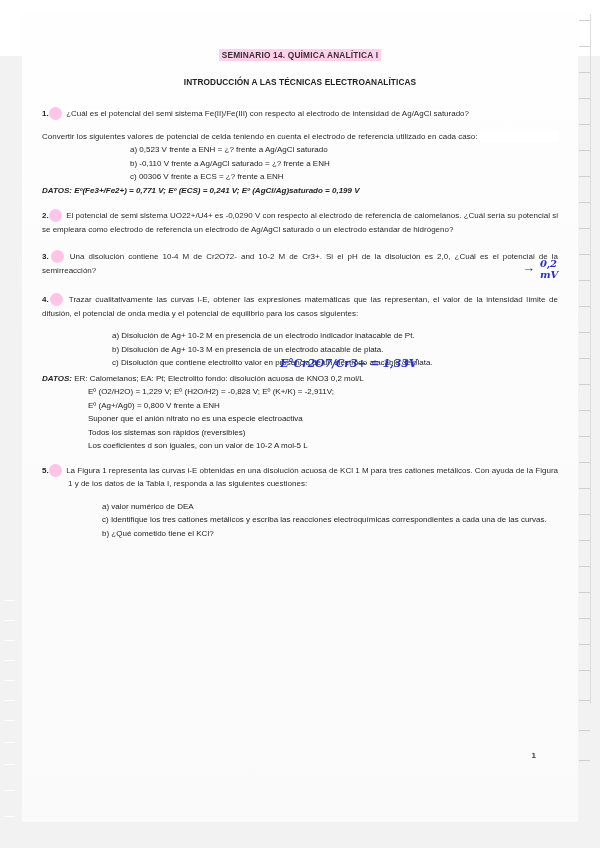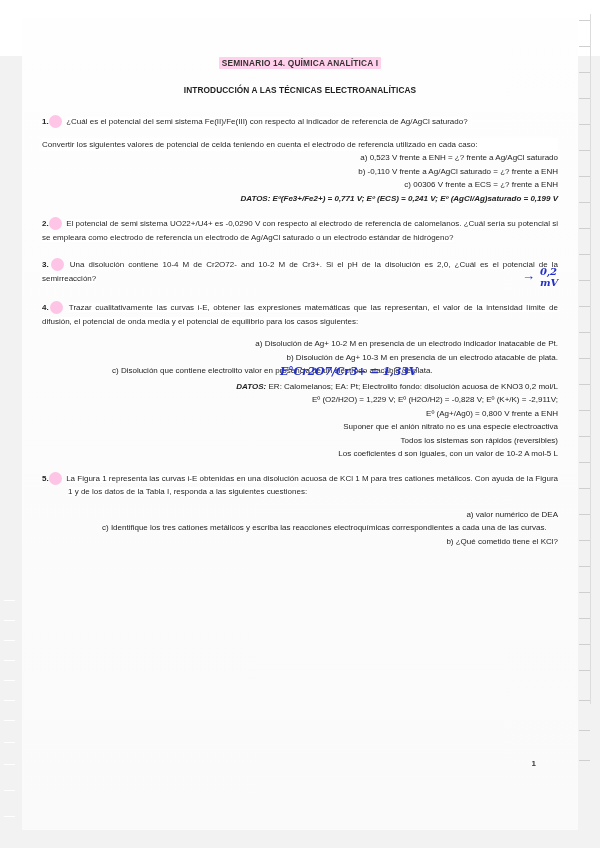--- a/index.html
+++ b/index.html
@@ -49,21 +49,21 @@
     top: 14px;
     width: 1px;
     height: 690px;
     background: #dcdcdc;
   }
 
   
   .sheet {
     position: absolute;
     left: 22px;
-    top: 18px;
+    top: 10px;
     width: 556px;
     height: 812px;
     background: #fca5a5;
     box-shadow: 0 0 0 0 transparent;
   }
 
   .paper {
     position: absolute;
     left: 0; top: 0;
     width: 556px; height: 812px;
@@ -139,21 +139,21 @@
   .indent1 { padding-left: 26px; }
   .indent2 { padding-left: 88px; }
   .indent3 { padding-left: 70px; }
 
   .line {
     font-size: 8px;
     line-height: 13.5px;
     margin: 0;
     text-align: justify;
   }
-  .line.nj { text-align: right; }
+  .line.nj { text-align: left; }
 
   .datos {
     font-weight: bold;
     font-style: italic;
   }
 
   
   .hand {
     position: absolute;
     color: #2430c8;
@@ -240,21 +240,21 @@
 
       <div class="title">
         <span class="hl">SEMINARIO 14. QUÍMICA ANALÍTICA I</span>
       </div>
 
       <div class="subtitle">INTRODUCCIÓN A LAS TÉCNICAS ELECTROANALÍTICAS</div>
 
       <div class="q">
         <span class="qnum">1.</span>
         <span class="dot"></span>
-        <span class="body-hl">¿Cuál es el potencial del semi sistema Fe(II)/Fe(III) con respecto al indicador de referencia de Ag/AgCl saturado?</span>
+        <span class="body-hl">¿Cuál es el potencial del semi sistema Fe(II)/Fe(III) con respecto al electrodo de intensidad de Ag/AgCl saturado?</span>
       </div>
       <p class="line body-hl">Convertir los siguientes valores de potencial de celda teniendo en cuenta el electrodo de referencia utilizado en cada caso:</p>
       <p class="line nj indent2">a) 0,523 V frente a ENH = ¿? frente a Ag/AgCl saturado</p>
       <p class="line nj indent2">b) -0,110 V frente a Ag/AgCl saturado = ¿? frente a ENH</p>
       <p class="line nj indent2">c) 00306 V frente a ECS = ¿? frente a ENH</p>
       <p class="line nj datos">
         <span>DATOS:</span>
         <span>Eº(Fe3+/Fe2+) = 0,771 V; Eº (ECS) = 0,241 V; Eº (AgCl/Ag)saturado = 0,199 V</span>
       </p>
 

